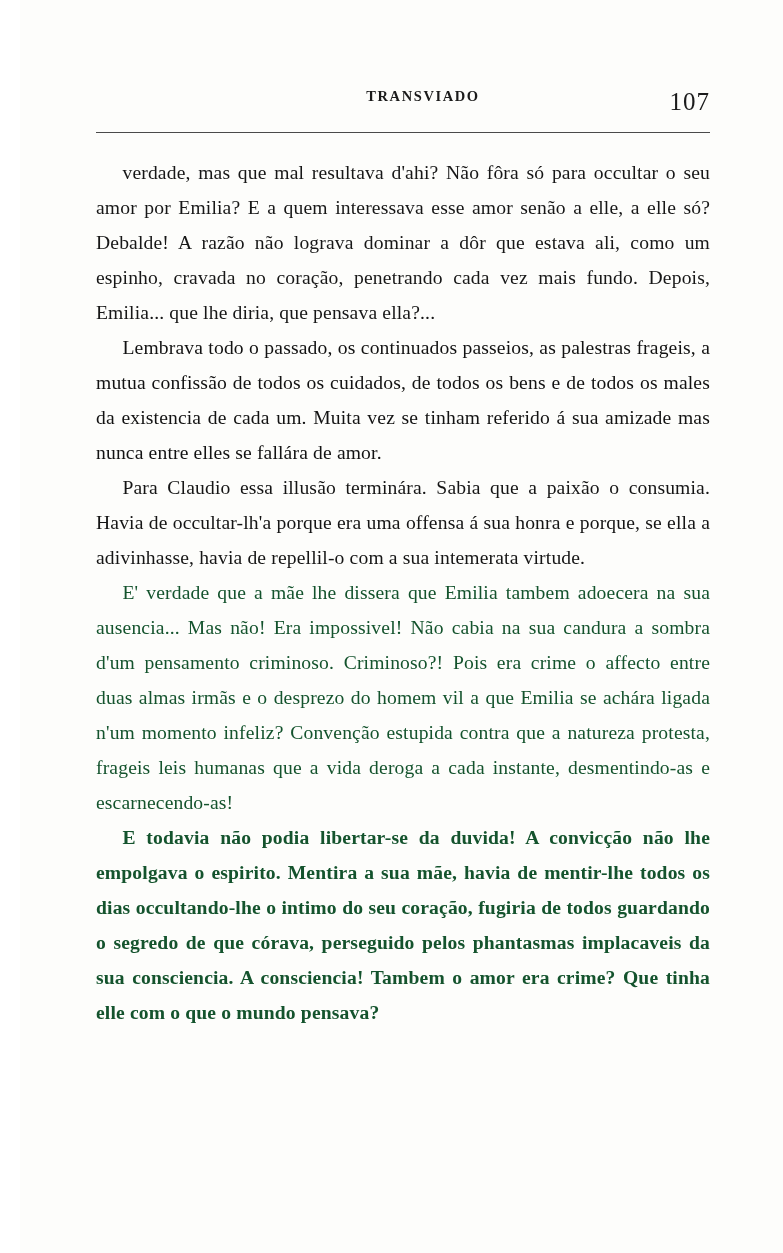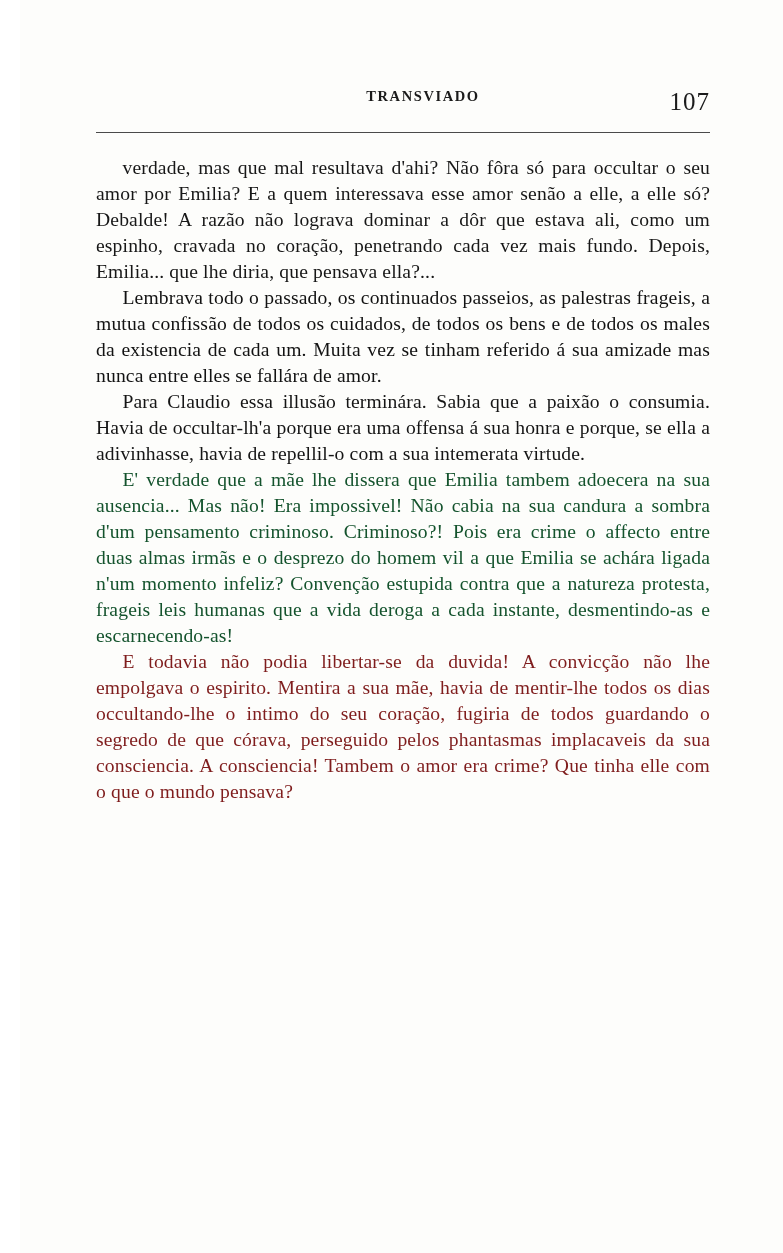--- a/index.html
+++ b/index.html
@@ -55,36 +55,36 @@
   .rule {
     margin-top: 10px;
     border: 0;
     border-top: 1.4px solid #2a2a2a;
     width: 100%;
     opacity: 0.85;
   }
   .body-text {
     margin-top: 22px;
     font-size: 19.6px;
-    line-height: 26px;
+    line-height: 35px;
     text-align: justify;
     color: #141414;
     letter-spacing: 0.15px;
     -webkit-font-smoothing: none;
   }
   .body-text p {
     margin: 0;
     text-indent: 1.35em;
   }
   
   .body-text p:nth-child(1) { color: #171717; }
   .body-text p:nth-child(2) { color: #121212; }
   .body-text p:nth-child(3) { color: #151515; }
   .body-text p:nth-child(4) { color: #14532d; }
-  .body-text p:nth-child(5) { color: #7f1d1d; }
+  .body-text p:nth-child(5) { color: #14532d; font-weight: bold; }
   .body-text p:nth-child(6) { color: #141414; }
 </style>
 </head>
 <body>
 
 <div class="page">
   <div class="page-inner">
 
     <div class="running-head">
       <div class="title">TRANSVIADO</div>

